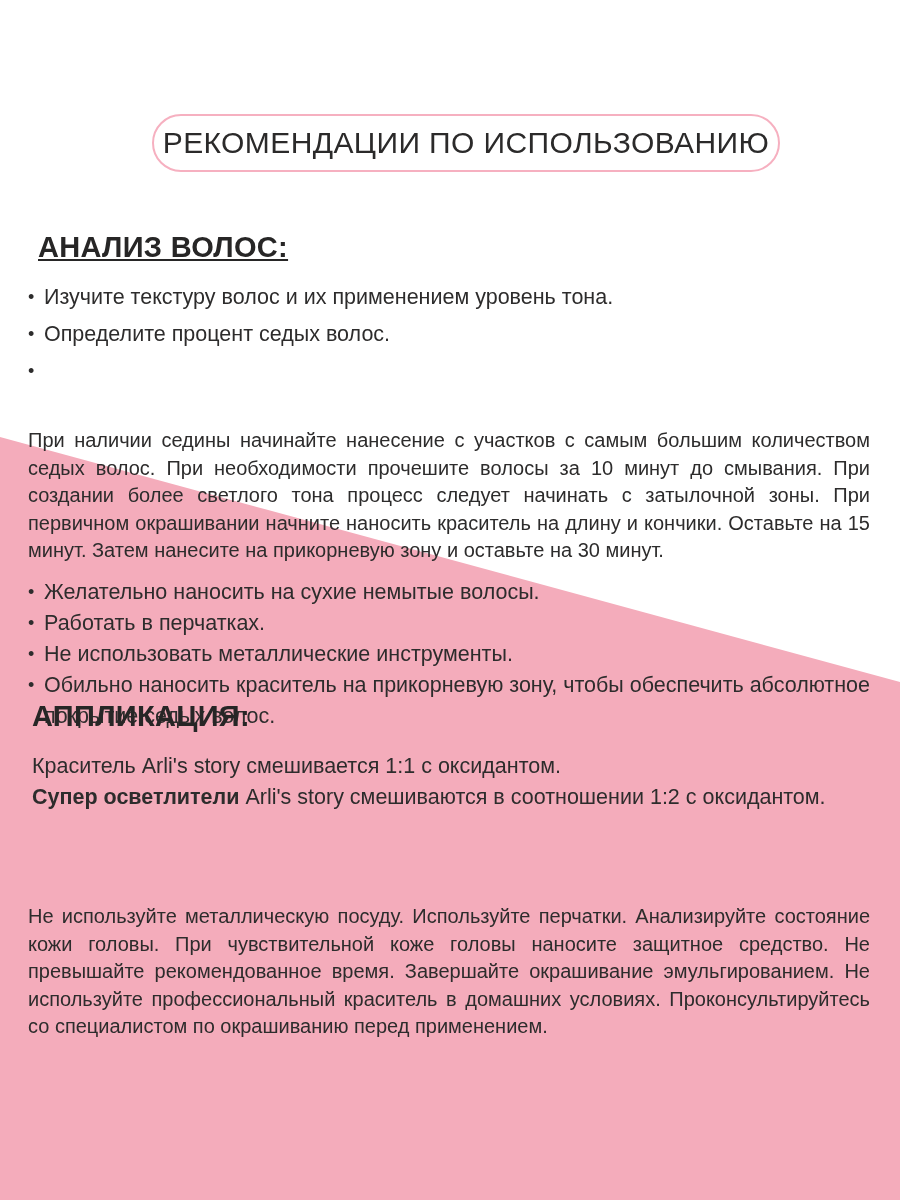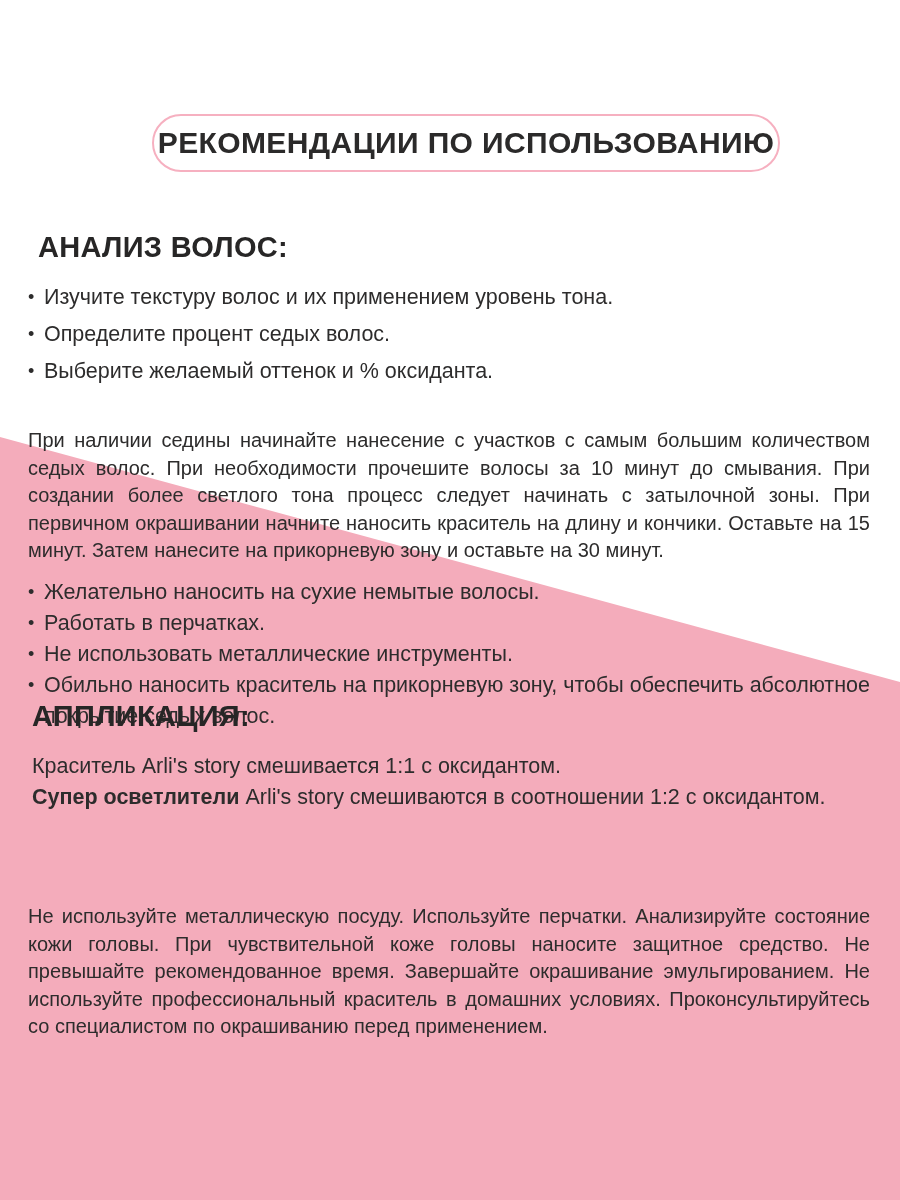--- a/index.html
+++ b/index.html
@@ -26,39 +26,39 @@
     height: 58px;
     border: 2px solid #f6b0c0;
     border-radius: 31px;
     box-sizing: border-box;
     display: flex;
     align-items: center;
     justify-content: center;
   }
   .pill-title {
     font-size: 30px;
-    font-weight: 700;
+    font-weight: 400;
     letter-spacing: 0.4px;
     color: #2b2a2a;
     white-space: nowrap;
   }
   .sec {
     position: absolute;
     left: 28px;
     width: 842px;
   }
   .sec h2 {
     margin: 0;
     font-size: 29px;
     font-weight: 700;
     letter-spacing: 0.3px;
     color: #272626;
   }
   .sec-analysis { top: 231px; }
-  .sec-analysis h2 { padding-left: 10px; }
+  .sec-analysis h2 { padding-left: 10px; text-decoration: underline; }
   .sec-primary { top: 417px; }
   .sec-application { top: 700px; padding-left: 4px; }
   .sec-warning { top: 893px; }
   .para {
     margin: 10px 0 0 0;
     font-size: 20px;
     line-height: 27.5px;
     text-align: justify;
     text-align-last: left;
     color: #2d2c2c;
@@ -102,21 +102,20 @@
       <div class="bullet">
         <span class="dot">•</span>
         <span>Изучите текстуру волос и их применением уровень тона.</span>
       </div>
       <div class="bullet">
         <span class="dot">•</span>
         <span>Определите процент седых волос.</span>
       </div>
       <div class="bullet">
         <span class="dot">•</span>
-        <span>Выберите желаемый оттенок и % оксиданта.</span>
       </div>
     </div>
   </div>
 
   <div class="sec sec-primary">
     <p class="para">При наличии седины начинайте нанесение с участков с самым большим количеством седых волос. При необходимости прочешите волосы за 10 минут до смывания. При создании более светлого тона процесс следует начинать с затылочной зоны. При первичном окрашивании начните наносить краситель на длину и кончики. Оставьте на 15 минут. Затем нанесите на прикорневую зону и оставьте на 30 минут.</p>
     <div class="bullets bullets-tight">
       <div class="bullet">
         <span class="dot">•</span>
         <span>Желательно наносить на сухие немытые волосы.</span>

